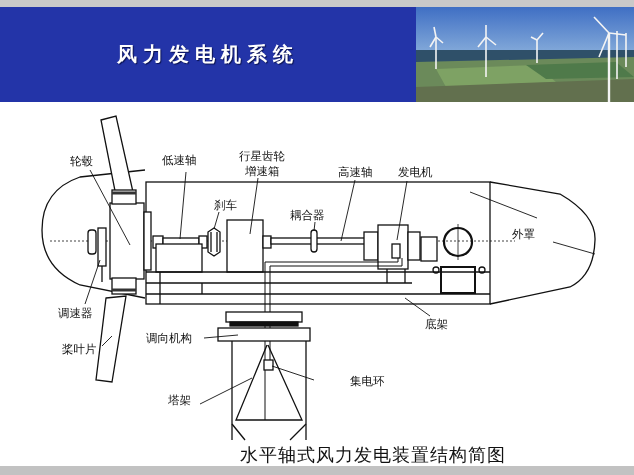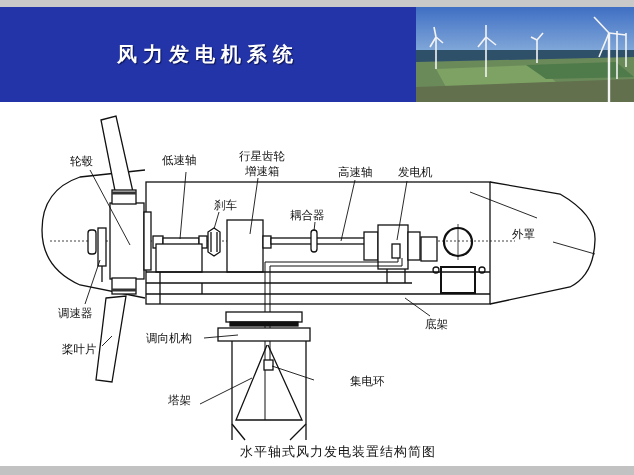--- a/index.html
+++ b/index.html
@@ -5,21 +5,21 @@
   html,body{margin:0;padding:0;background:#fff;}
   body{width:634px;height:475px;position:relative;overflow:hidden;font-family:"DejaVu Sans",sans-serif;}
   .topstrip{position:absolute;left:0;top:0;width:634px;height:7px;background:#c9c9c9;}
   .banner{position:absolute;left:0;top:7px;width:416px;height:95px;background:#2334a8;}
   .title{position:absolute;left:0;top:7px;width:416px;height:95px;display:flex;align-items:center;justify-content:center;
     color:#fff;font-size:20px;font-weight:bold;letter-spacing:6px;font-family:"DejaVu Serif",serif;text-shadow:1px 1px 1px #0a1250;}
   .photo{position:absolute;left:416px;top:7px;width:218px;height:95px;overflow:hidden;}
   .bottombar{position:absolute;left:0;top:466px;width:634px;height:9px;background:#c2c2c2;}
   svg.diagram{position:absolute;left:0;top:102px;}
   .lbl{position:absolute;font-size:11.5px;color:#111;font-family:"DejaVu Serif",serif;white-space:nowrap;line-height:13px;}
-  .caption{position:absolute;left:240px;top:443px;font-size:13px;color:#111;font-family:"DejaVu Serif",serif;letter-spacing:1px;}
+  .caption{position:absolute;left:240px;top:443px;font-size:18px;color:#111;font-family:"DejaVu Serif",serif;letter-spacing:1px;}
 </style>
 </head>
 <body>
 
 <div class="topstrip"></div>
 <div class="banner"></div>
 <div class="title">风力发电机系统</div>
 
 <div class="photo">
   <svg width="218" height="95" viewBox="0 0 218 95">

